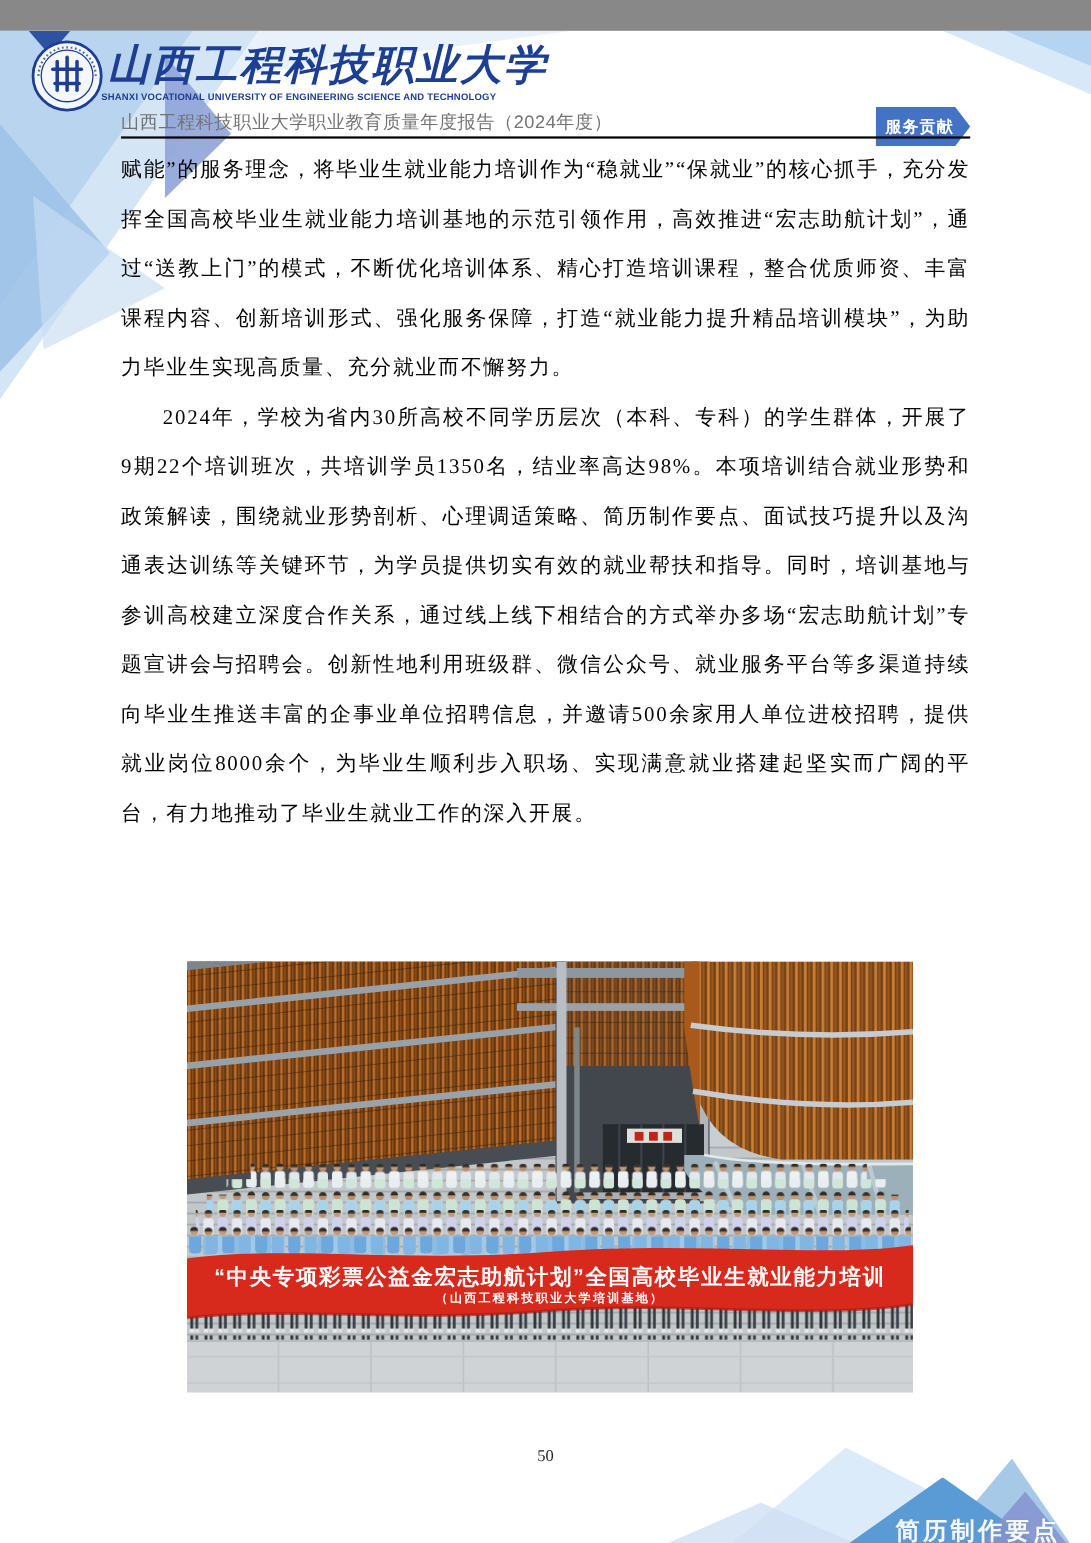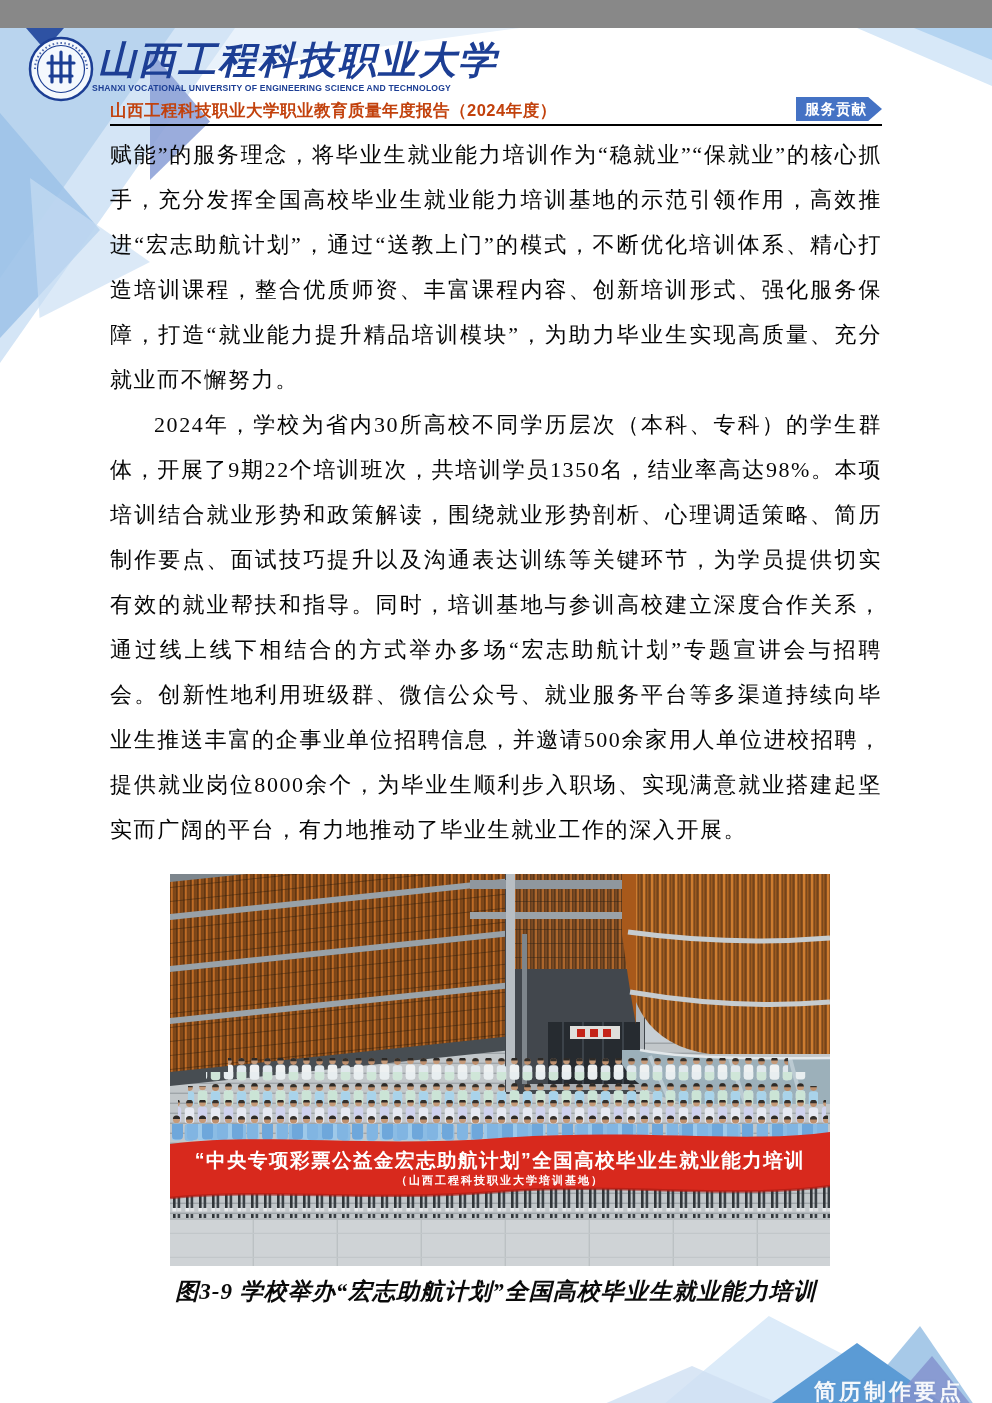--- a/index.html
+++ b/index.html
@@ -16,29 +16,29 @@
   .d7{left:30px;top:150px;width:120px;height:140px;background:#c8ddf2;opacity:.65;clip-path:polygon(0 0,100% 60%,8% 100%);}
   
   .tr1{right:0;top:0;width:135px;height:58px;background:#d7e8f8;clip-path:polygon(100% 0,0 0,100% 100%);}
   .tr2{right:0;top:0;width:78px;height:32px;background:#b4d4f1;clip-path:polygon(100% 0,0 0,100% 100%);}
   
   .seal{position:absolute;left:28px;top:8px;}
   .calli{position:absolute;left:98px;top:12px;font-size:38px;line-height:40px;font-weight:bold;
          font-style:italic;color:#1c3e94;letter-spacing:2px;white-space:nowrap;}
   .univ-en{position:absolute;left:92px;top:55px;font-size:8.6px;font-weight:bold;color:#1c3e94;
            letter-spacing:.2px;font-family:"Liberation Sans",sans-serif;white-space:nowrap;}
-  .report-title{position:absolute;left:110px;top:72px;font-size:16.5px;font-weight:bold;color:#c2410c;
+  .report-title{position:absolute;left:110px;top:72px;font-size:16.5px;font-weight:normal;color:#737373;
                 font-family:"Liberation Sans",sans-serif;letter-spacing:.5px;white-space:nowrap;}
-  .badge{position:absolute;left:796px;top:69px;width:86px;height:24px;background:#4472c4;color:#fff;
+  .badge{position:absolute;left:796px;top:69px;width:86px;height:36px;background:#4472c4;color:#fff;
          font-family:"Liberation Sans",sans-serif;font-size:14.5px;font-weight:bold;
          display:flex;align-items:center;justify-content:flex-start;padding-left:9px;box-sizing:border-box;
          clip-path:polygon(0 0,84% 0,100% 50%,84% 100%,0 100%);letter-spacing:1px;}
   .hrule{position:absolute;left:110px;top:96px;width:772px;height:2px;background:#000;}
   
-  .bodytext{position:absolute;left:110px;top:104px;width:772px;font-size:22px;line-height:45px;
+  .bodytext{position:absolute;left:110px;top:104px;width:772px;font-size:19px;line-height:45px;
             text-align:justify;color:#060606;letter-spacing:1.6px;}
   .bodytext p{margin:0;}
   .bodytext p.indent{text-indent:2em;}
   
   .figure{position:absolute;left:170px;top:846px;width:660px;height:388px;}
   .caption{position:absolute;left:0;top:1248px;width:992px;text-align:center;font-size:23px;
            font-weight:bold;font-style:italic;color:#0a0a0a;letter-spacing:1px;}
   .pagenum{position:absolute;left:0;top:1288px;width:992px;text-align:center;font-size:15px;color:#222;}
   
   .e1{right:0;bottom:0;width:360px;height:115px;background:#dcebf9;clip-path:polygon(38% 0,100% 100%,0 100%);}
@@ -232,21 +232,21 @@
 
       <g>
         <path d="M0,270 C90,258 200,274 330,264 C470,254 575,270 660,258 L660,312 C560,326 450,308 325,318 C200,328 95,314 0,324 Z" fill="#d8291d"></path>
         <path d="M0,324 C95,314 200,328 325,318 C450,308 560,326 660,312" fill="none" stroke="#a81a12" stroke-width="2.5" opacity=".65"></path>
         <text x="330" y="293" text-anchor="middle" fill="#ffffff" font-size="19.5" font-weight="bold" font-family="Liberation Sans, sans-serif" letter-spacing="1.5">“中央专项彩票公益金宏志助航计划”全国高校毕业生就业能力培训</text>
         <text x="330" y="310" text-anchor="middle" fill="#ffffff" font-size="11" font-weight="bold" font-family="Liberation Sans, sans-serif" letter-spacing="2">（山西工程科技职业大学培训基地）</text>
       </g>
     </svg>
   </div>
 
-  <div class="caption">图3-9 学校举办“宏志助航计划”全国高校毕业生就业能力培训</div>
+  <div class="pagenum">50</div>
 
   <div class="tri e1"></div>
   <div class="tri e5"></div>
   <div class="tri e3"></div>
   <div class="tri e2"></div>
   <div class="tri e4"></div>
   <div class="tri e6"></div>
   <div class="watermark">简历制作要点</div>
 
 </div>

